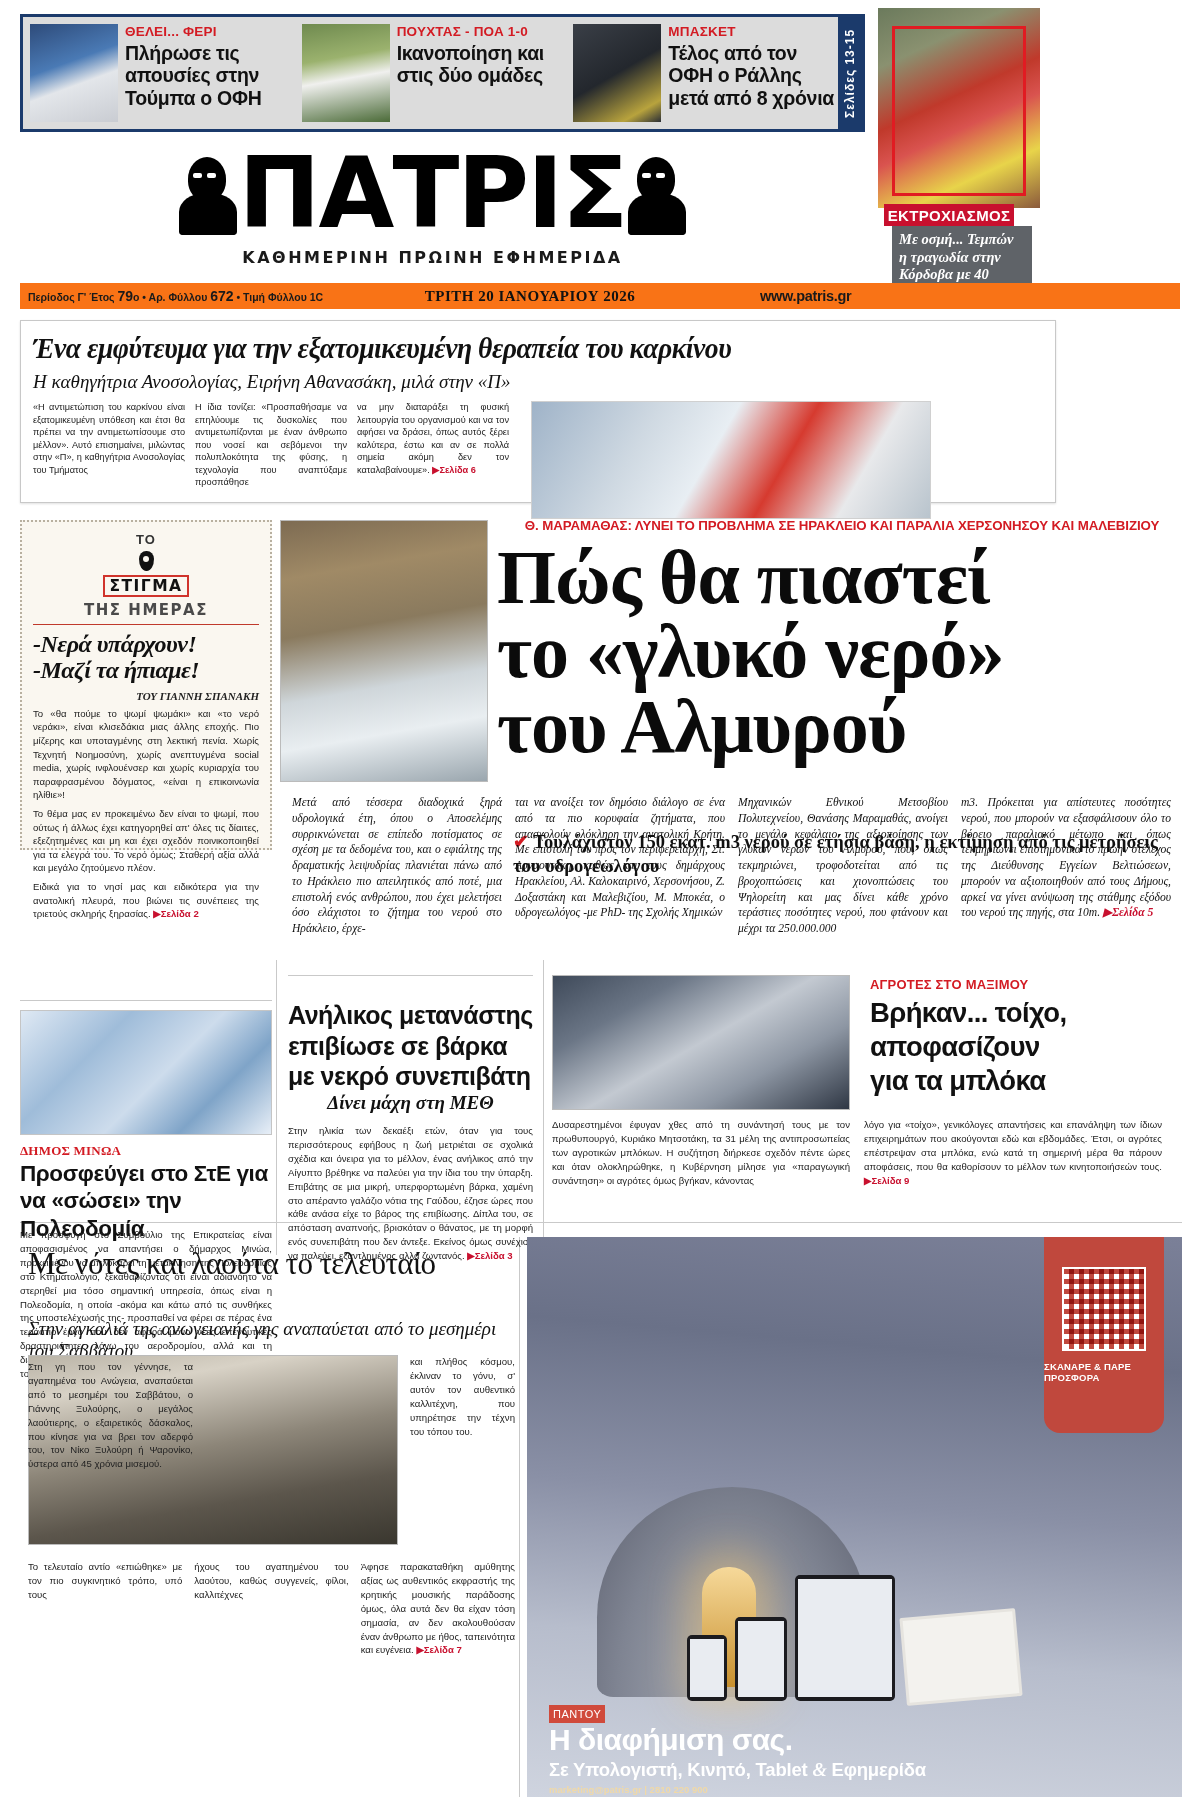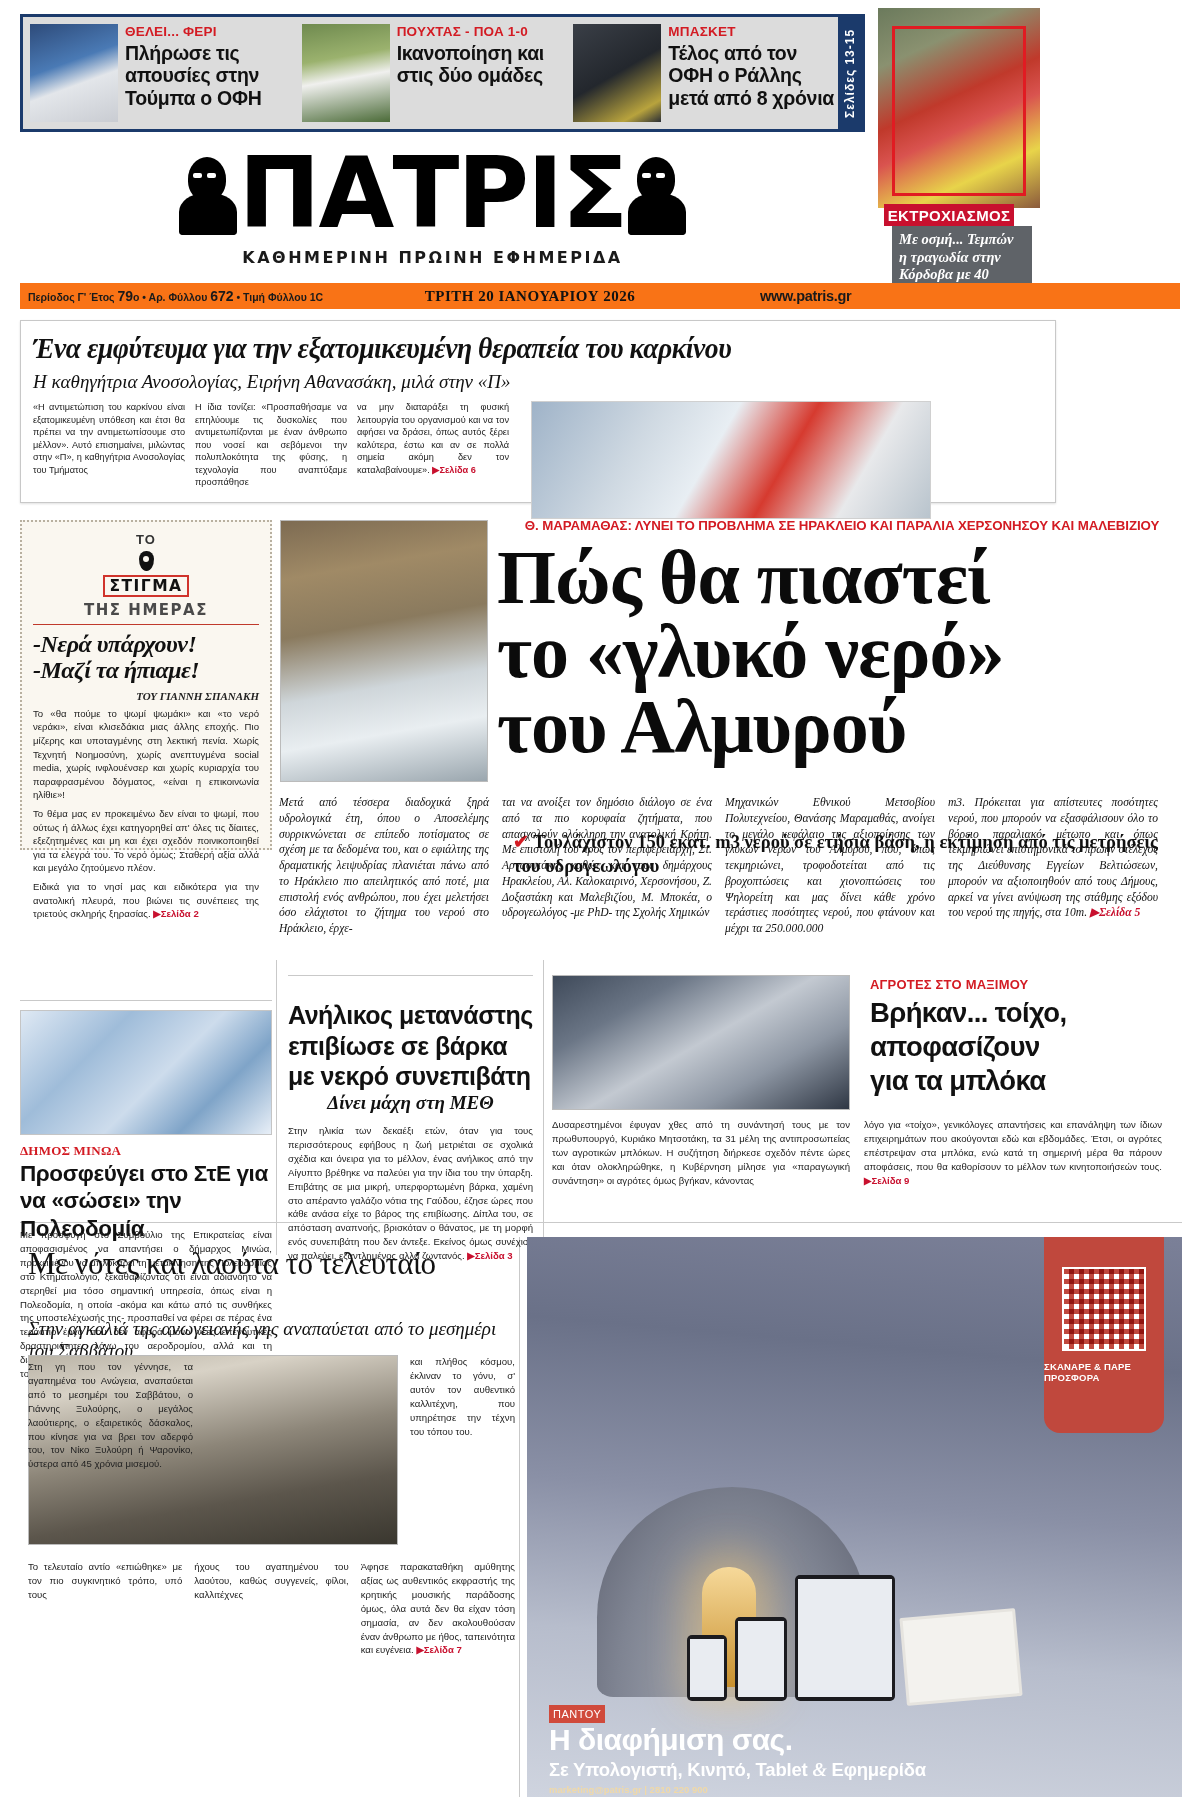--- a/index.html
+++ b/index.html
@@ -147,21 +147,21 @@
     font-size: 76px; line-height: .98; color: #0b0b0b; letter-spacing: -1px;
   }
   .main-sub {
     position: absolute; left: 513px; top: 830px; width: 675px;
     font-family: "Liberation Serif", serif; font-weight: bold; font-size: 18.5px;
     line-height: 1.28; color: #111;
   }
   .chk { color: #d31b23; font-size: 19px; font-weight: bold; }
 
   
-  .quad { position: absolute; left: 279px; top: 795px; width: 905px; display: flex; gap: 13px; }
+  .quad { position: absolute; left: 292px; top: 795px; width: 905px; display: flex; gap: 13px; }
   .quad .col {
     width: 210px; font-family: "Liberation Serif", serif; font-style: italic;
     font-size: 11.6px; line-height: 1.36; text-align: justify; color: #111;
   }
 
   .minoa-photo {
     position: absolute; left: 20px; top: 1010px; width: 252px; height: 125px;
     background: linear-gradient(135deg,#dfe9f4 0%,#9fbcd9 30%,#cddcec 55%,#7fa4c8 75%,#e8eff7 100%);
     border: 1px solid #c5c5c5;
   }

